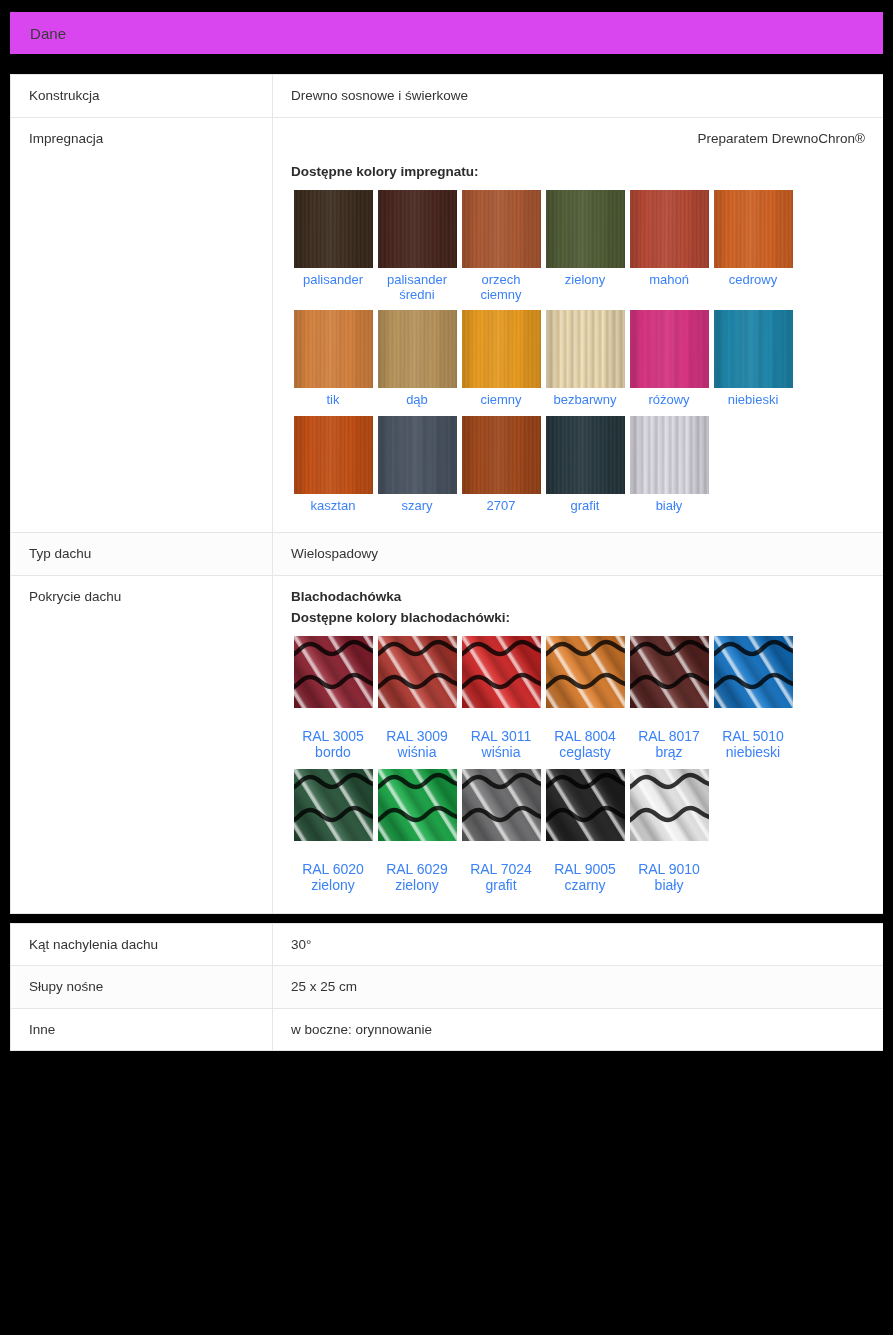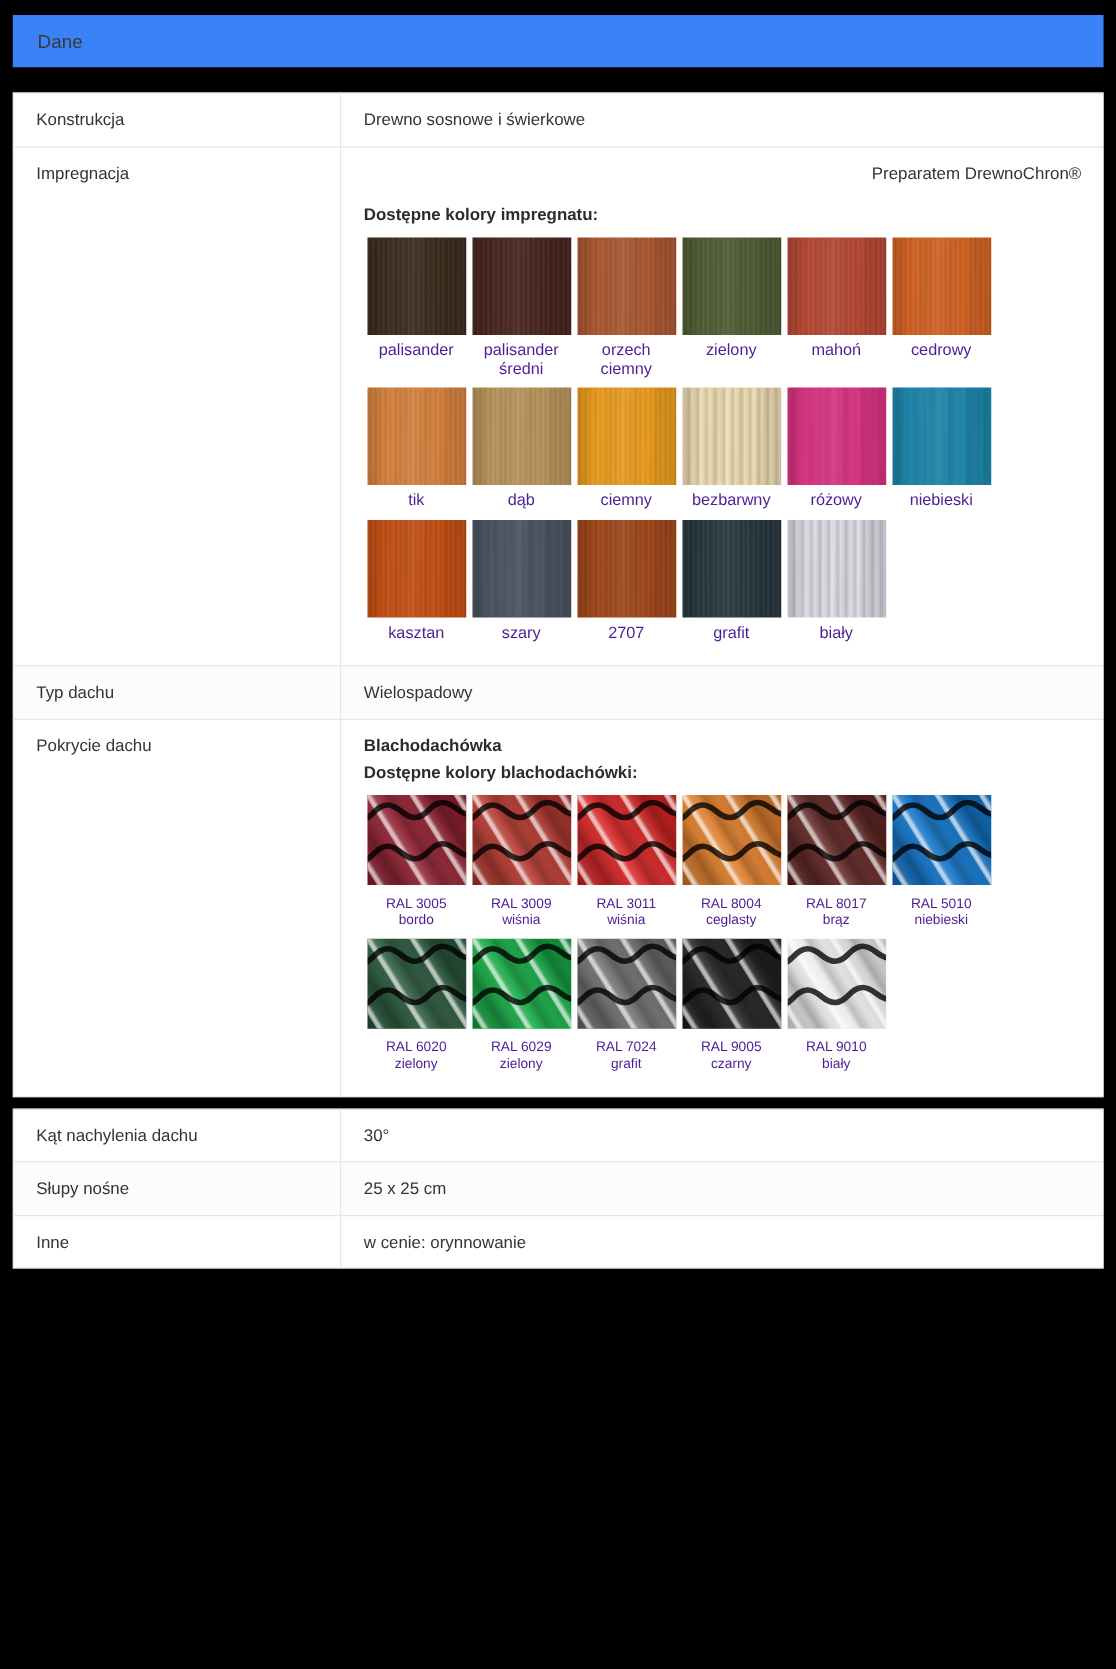--- a/index.html
+++ b/index.html
@@ -9,21 +9,21 @@
     background: #000000;
     font-family: "Liberation Sans", "DejaVu Sans", sans-serif;
   }
   body { width: 893px; min-height: 1335px; position: relative; }
 
   .page { width: 893px; position: relative; }
 
   
   .header-wrap { padding: 12px 10px 0 10px; background: #000; }
   .header-bar {
-    background: #3b82f6;
+    background: #d946ef;
     height: 42px;
     display: flex;
     align-items: center;
     padding: 0 20px;
   }
   .header-title {
     font-size: 15px;
     color: #3a3a3a;
     font-weight: normal;
     letter-spacing: .1px;
@@ -80,28 +80,28 @@
   .sw-chip {
     width: 79px;
     height: 78px;
     display: block;
     position: relative;
     overflow: hidden;
   }
   .sw-chip.tile { height: 72px; }
   .sw-label {
     font-size: 13px;
-    color: #4c1d95;
+    color: #3b82f6;
     text-align: center;
     line-height: 1.18;
     margin-top: 4px;
     width: 84px;
     white-space: pre-line;
   }
-  .sw-label.tile-label { font-size: 11px; margin-top: 9px; }
+  .sw-label.tile-label { font-size: 14px; margin-top: 20px; }
 
   
   .grain::before {
     content: "";
     position: absolute; inset: 0;
     background-image: repeating-linear-gradient(
       90deg,
       rgba(255,255,255,0.00) 0px,
       rgba(255,255,255,0.075) 1px,
       rgba(0,0,0,0.075) 2px,
@@ -432,21 +432,21 @@
         <tr>
           <td class="k">Kąt nachylenia dachu</td>
           <td class="v">30°</td>
         </tr>
         <tr class="alt">
           <td class="k">Słupy nośne</td>
           <td class="v">25 x 25 cm</td>
         </tr>
         <tr>
           <td class="k">Inne</td>
-          <td class="v">w cenie: orynnowanie</td>
+          <td class="v">w boczne: orynnowanie</td>
         </tr>
       </tbody>
     </table>
   </div>
 
   <div class="bottom-black"></div>
 
   <div class="left-black-strip"></div>
   <div class="right-black-strip"></div>
 </div>

